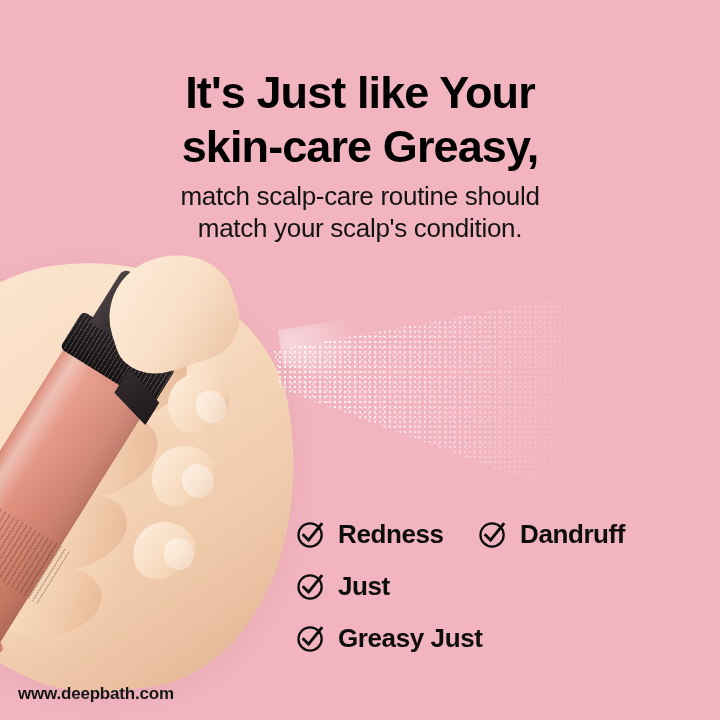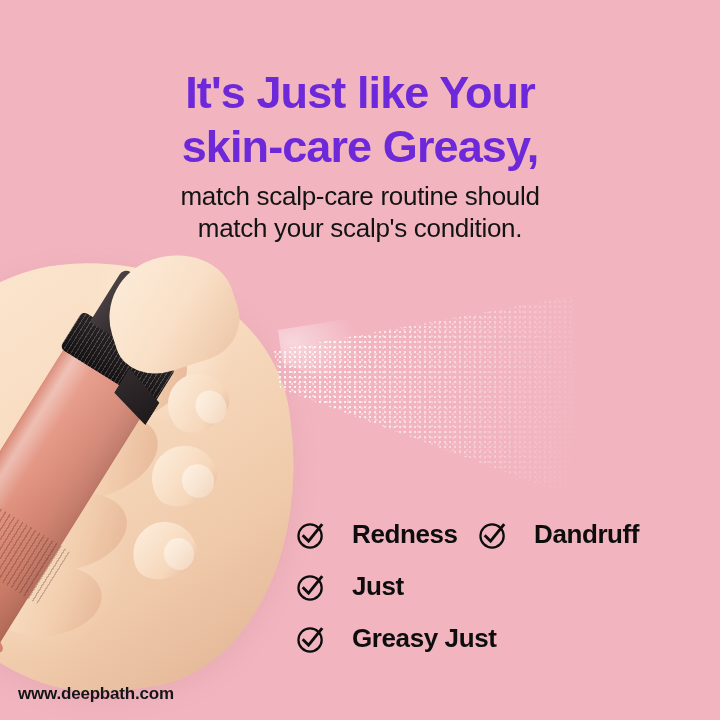--- a/index.html
+++ b/index.html
@@ -29,21 +29,21 @@
     text-align: center;
     z-index: 30;
     pointer-events: none;
   }
   .headline {
     font-family: "Liberation Sans", sans-serif;
     font-weight: 700;
     font-size: 45px;
     line-height: 54px;
     letter-spacing: -0.9px;
-    color: #6d28d9;
+    color: #000000;
     margin: 0;
     padding: 0;
   }
   .subhead {
     font-family: "Liberation Sans", sans-serif;
     font-weight: 400;
     font-size: 26px;
     line-height: 32px;
     letter-spacing: -0.3px;
     color: #131313;
@@ -274,22 +274,22 @@
     width: 400px;
     z-index: 30;
   }
   .check-row {
     display: flex;
     align-items: center;
     height: 52px;
   }
   .check-item {
     display: flex;
-    align-items: flex-end;
-    gap: 26px;
+    align-items: flex-start;
+    gap: 12px;
   }
   .check-item.col1 { width: 182px; }
   .check-icon {
     width: 30px;
     height: 30px;
     flex: 0 0 30px;
     display: block;
   }
   .check-label {
     font-family: "Liberation Sans", sans-serif;

